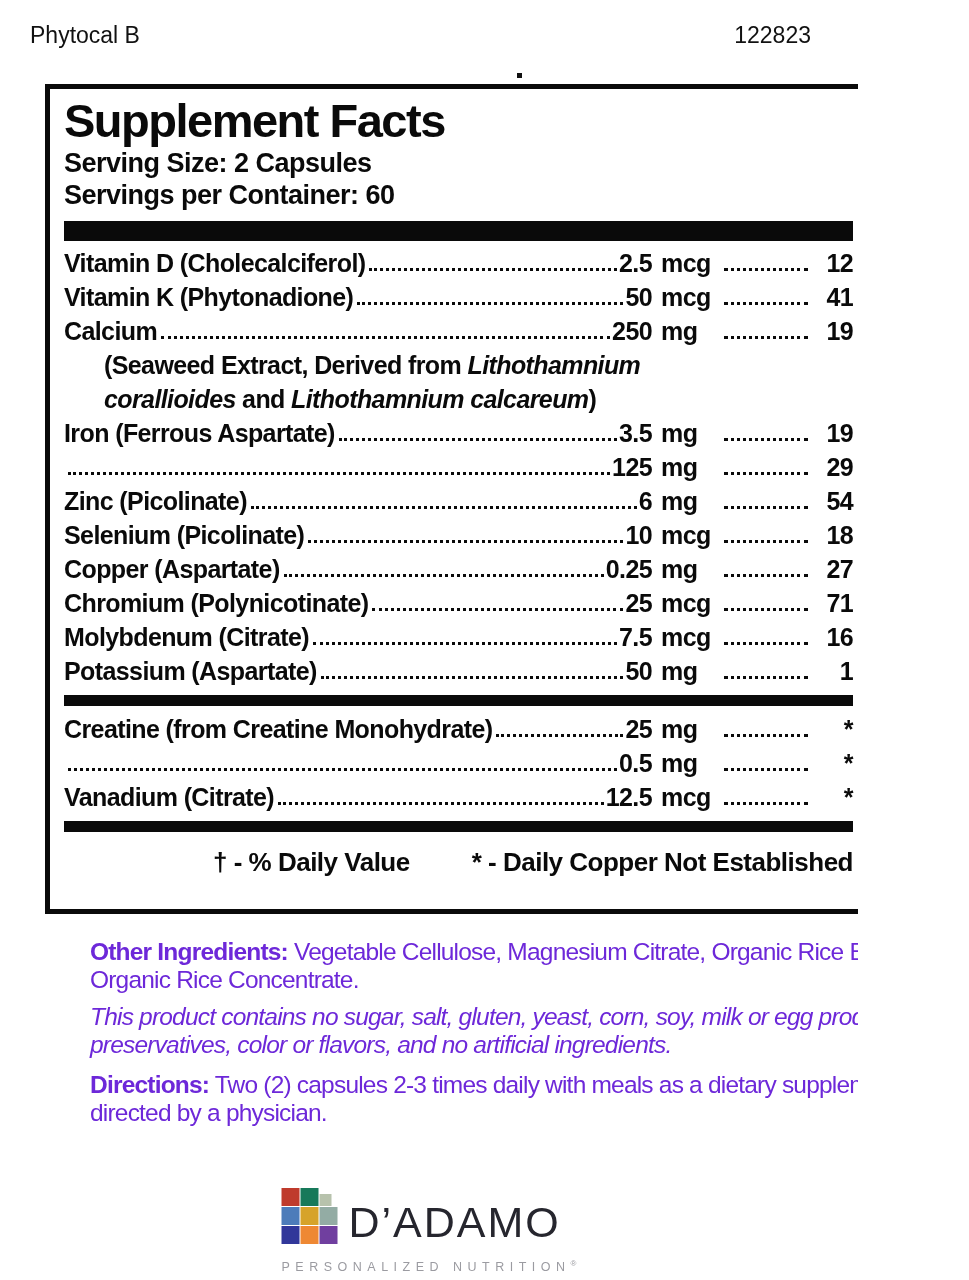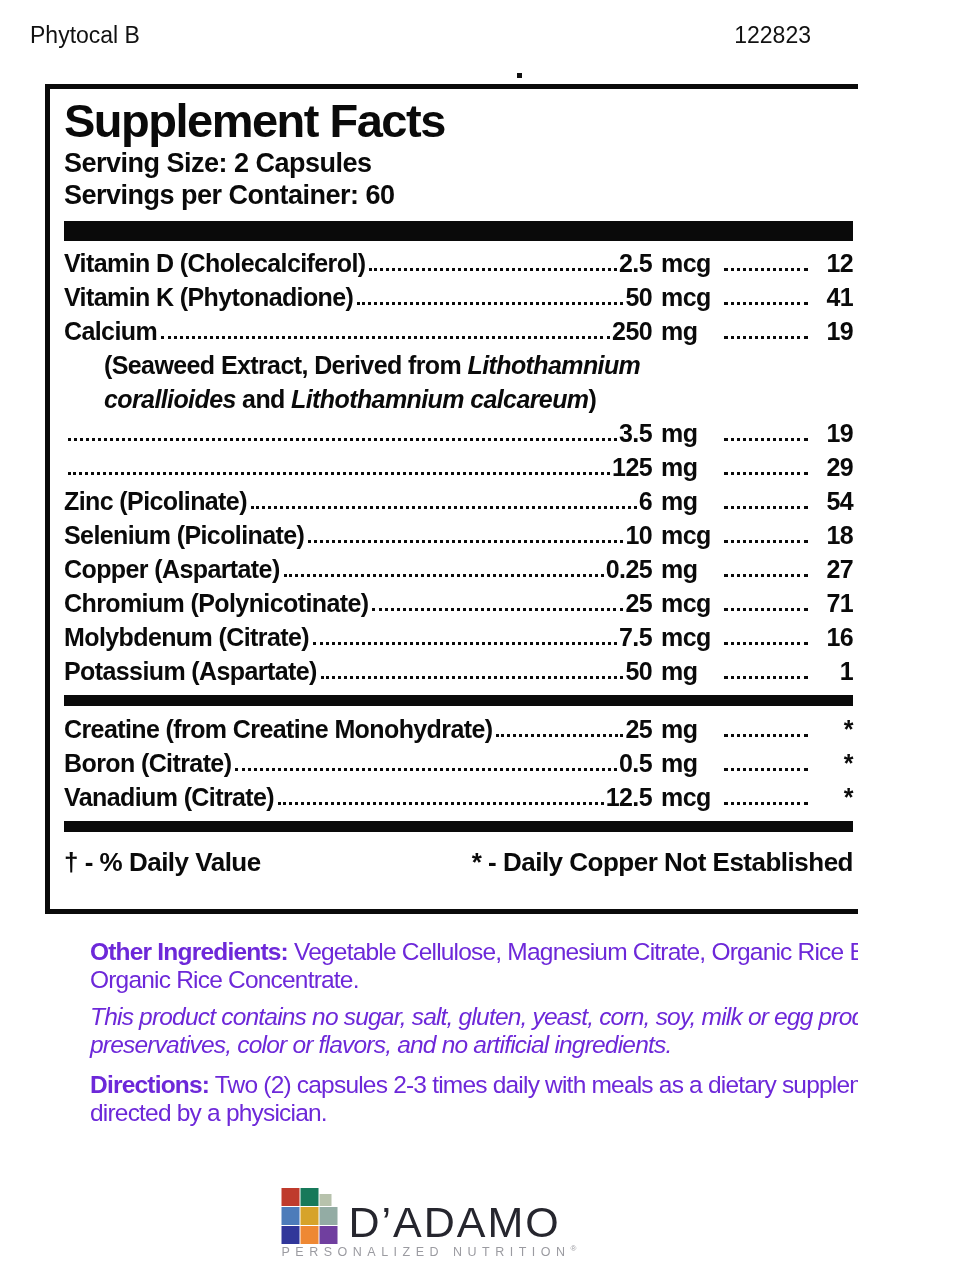--- a/index.html
+++ b/index.html
@@ -48,41 +48,41 @@
            margin: 0 3px 9px 2px; }
   .namt  { flex: 0 0 auto; }
   .nunit { flex: 0 0 70px; padding-left: 9px; box-sizing: border-box; }
   .ndv   { flex: 0 0 42px; text-align: right; }
 
   .calnote { padding-left: 40px; font-size: 25px; font-weight: bold;
     line-height: 34px; letter-spacing: -0.6px; }
   .calnote em { font-style: italic; }
 
   .footnote-row {
-    display: flex; justify-content: space-between; 
+    display: flex; justify-content: flex-end; gap: 62px;
     font-size: 26px; font-weight: bold; letter-spacing: -0.5px;
     padding: 6px 0 6px 0; line-height: 36px;
   }
 
   .para { position: absolute; left: 48px; width: 888px;
     font-size: 24.5px; line-height: 28px; letter-spacing: -0.8px; color: #6d28d9; margin-left: 42px; }
   .para .lead { font-weight: bold; }
   .para.other { top: 938px; font-weight: 500; }
   .para.contains { top: 1003px; font-style: italic; }
   .para.directions { top: 1071px; font-weight: 500; }
 
   .logo { position: absolute; top: 1188px; left: 50%; transform: translateX(-50%); }
   .logo-top { display: flex; align-items: center; gap: 11px; }
   .logo-grid { display: grid; grid-template-columns: repeat(3, 18px);
     grid-template-rows: repeat(3, 18px); gap: 1px; }
   .logo-cell { width: 18px; height: 18px; }
   .logo-cell.small-cell { background: transparent; position: relative; }
   .logo-cell.small-cell .mini { position: absolute; left: 0; bottom: 0; width: 12px; height: 12px; }
   .logo-wordmark { font-size: 43px; letter-spacing: 2px; color: #26262e; line-height: 44px; margin-top: 12px; }
-  .logo-tagline { margin-top: 0; font-size: 12.5px; letter-spacing: 5.5px;
+  .logo-tagline { margin-top: 15px; font-size: 12.5px; letter-spacing: 5.5px;
     color: #9b9ba1; white-space: nowrap; }
   .logo-tagline sup { font-size: 8px; letter-spacing: 0; vertical-align: super; }
 </style>
 </head>
 <body>
 
 <div class="page">
 
   <div class="top-row">
     <span>Phytocal B</span>
@@ -122,20 +122,21 @@
     <span class="nname">Calcium</span>
     <span class="dots"></span>
     <span class="namt">250</span>
     <span class="nunit">mg</span>
     <span class="dots2"></span>
     <span class="ndv">19</span>
   </div>
         <div class="calnote"><span>(Seaweed Extract, Derived from </span><em>Lithothamnium</em></div>
         <div class="calnote"><em>corallioides</em><span> and </span><em>Lithothamnium calcareum</em><span>)</span></div>
         <div class="nrow">
+    <span class="nname">Iron (Ferrous Aspartate)</span>
     <span class="dots"></span>
     <span class="namt">3.5</span>
     <span class="nunit">mg</span>
     <span class="dots2"></span>
     <span class="ndv">19</span>
   </div>
         <div class="nrow">
     <span class="dots"></span>
     <span class="namt">125</span>
     <span class="nunit">mg</span>
@@ -197,21 +198,20 @@
     <div id="secondary-rows">
         <div class="nrow">
     <span class="nname">Creatine (from Creatine Monohydrate)</span>
     <span class="dots"></span>
     <span class="namt">25</span>
     <span class="nunit">mg</span>
     <span class="dots2"></span>
     <span class="ndv">*</span>
   </div>
         <div class="nrow">
-    <span class="nname">Boron (Citrate)</span>
     <span class="dots"></span>
     <span class="namt">0.5</span>
     <span class="nunit">mg</span>
     <span class="dots2"></span>
     <span class="ndv">*</span>
   </div>
         <div class="nrow">
     <span class="nname">Vanadium (Citrate)</span>
     <span class="dots"></span>
     <span class="namt">12.5</span>

